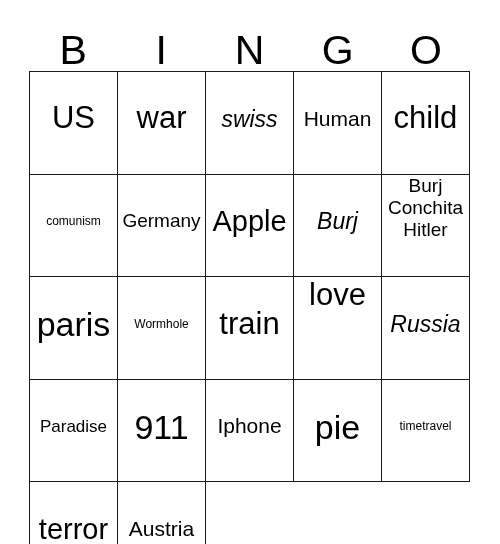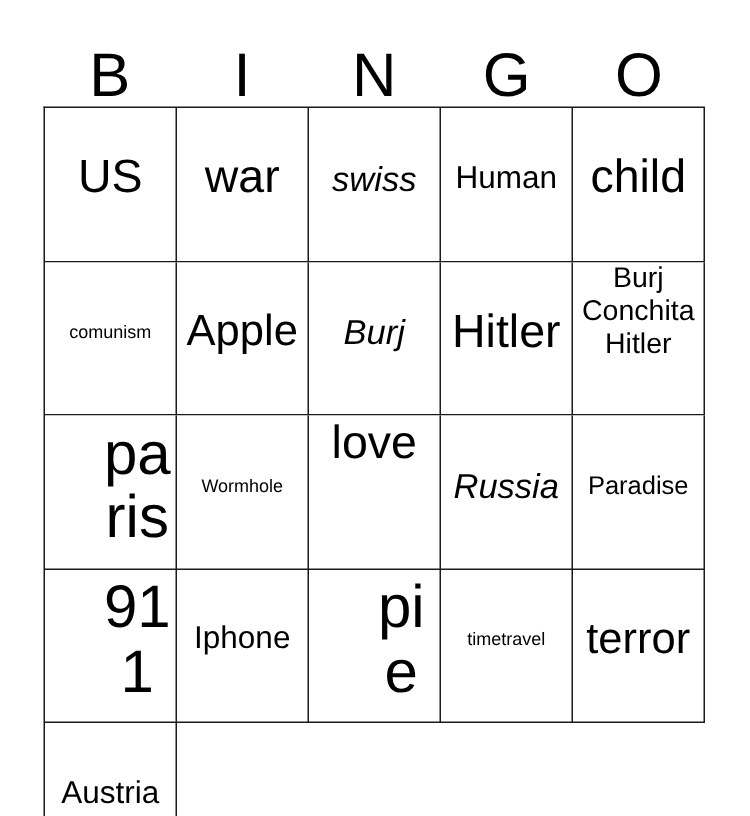--- a/index.html
+++ b/index.html
@@ -84,21 +84,21 @@
   }
 
   
   .fs-xs   { font-size: 12px; }
   .fs-s    { font-size: 17px; }
   .fs-m    { font-size: 19px; }
   .fs-ml   { font-size: 21px; }
   .fs-l    { font-size: 23px; font-style: italic; }
   .fs-xl   { font-size: 29px; }
   .fs-xxl  { font-size: 31px; }
-  .fs-xxxl { font-size: 40px; padding-left: 36px; }
+  .fs-xxxl { font-size: 34px; }
 
   
   .va-top    { align-items: flex-start; }
   .va-top .cell-text { padding-top: 2px; }
   .va-upper  { align-items: center; }
   .va-upper .cell-text { position: relative; top: -4px; }
   .va-mid    { align-items: flex-start; }
 
   
   .multiline .cell-text { line-height: 1.18; }
@@ -129,36 +129,39 @@
       <div class="bingo-cell va-upper">
         <span class="cell-text fs-ml">Human</span>
       </div>
       <div class="bingo-cell va-upper">
         <span class="cell-text fs-xxl">child</span>
       </div>
       <div class="bingo-cell va-upper">
         <span class="cell-text fs-xs">comunism</span>
       </div>
       <div class="bingo-cell va-upper">
+        <span class="cell-text fs-m">Germany</span>
+      </div>
+      <div class="bingo-cell va-upper">
         <span class="cell-text fs-xl">Apple</span>
       </div>
       <div class="bingo-cell va-upper">
         <span class="cell-text fs-l">Burj</span>
-      </div>
-      <div class="bingo-cell va-upper">
-        <span class="cell-text fs-xxl">Hitler</span>
       </div>
       <div class="bingo-cell va-mid multiline">
         <span class="cell-text fs-m">Burj Conchita Hitler</span>
       </div>
       <div class="bingo-cell va-upper">
         <span class="cell-text fs-xxxl">paris</span>
       </div>
       <div class="bingo-cell va-upper">
         <span class="cell-text fs-xs">Wormhole</span>
+      </div>
+      <div class="bingo-cell va-upper">
+        <span class="cell-text fs-xxl">train</span>
       </div>
       <div class="bingo-cell va-top">
         <span class="cell-text fs-xxl">love</span>
       </div>
       <div class="bingo-cell va-upper">
         <span class="cell-text fs-l">Russia</span>
       </div>
       <div class="bingo-cell va-upper">
         <span class="cell-text fs-s">Paradise</span>
       </div>

